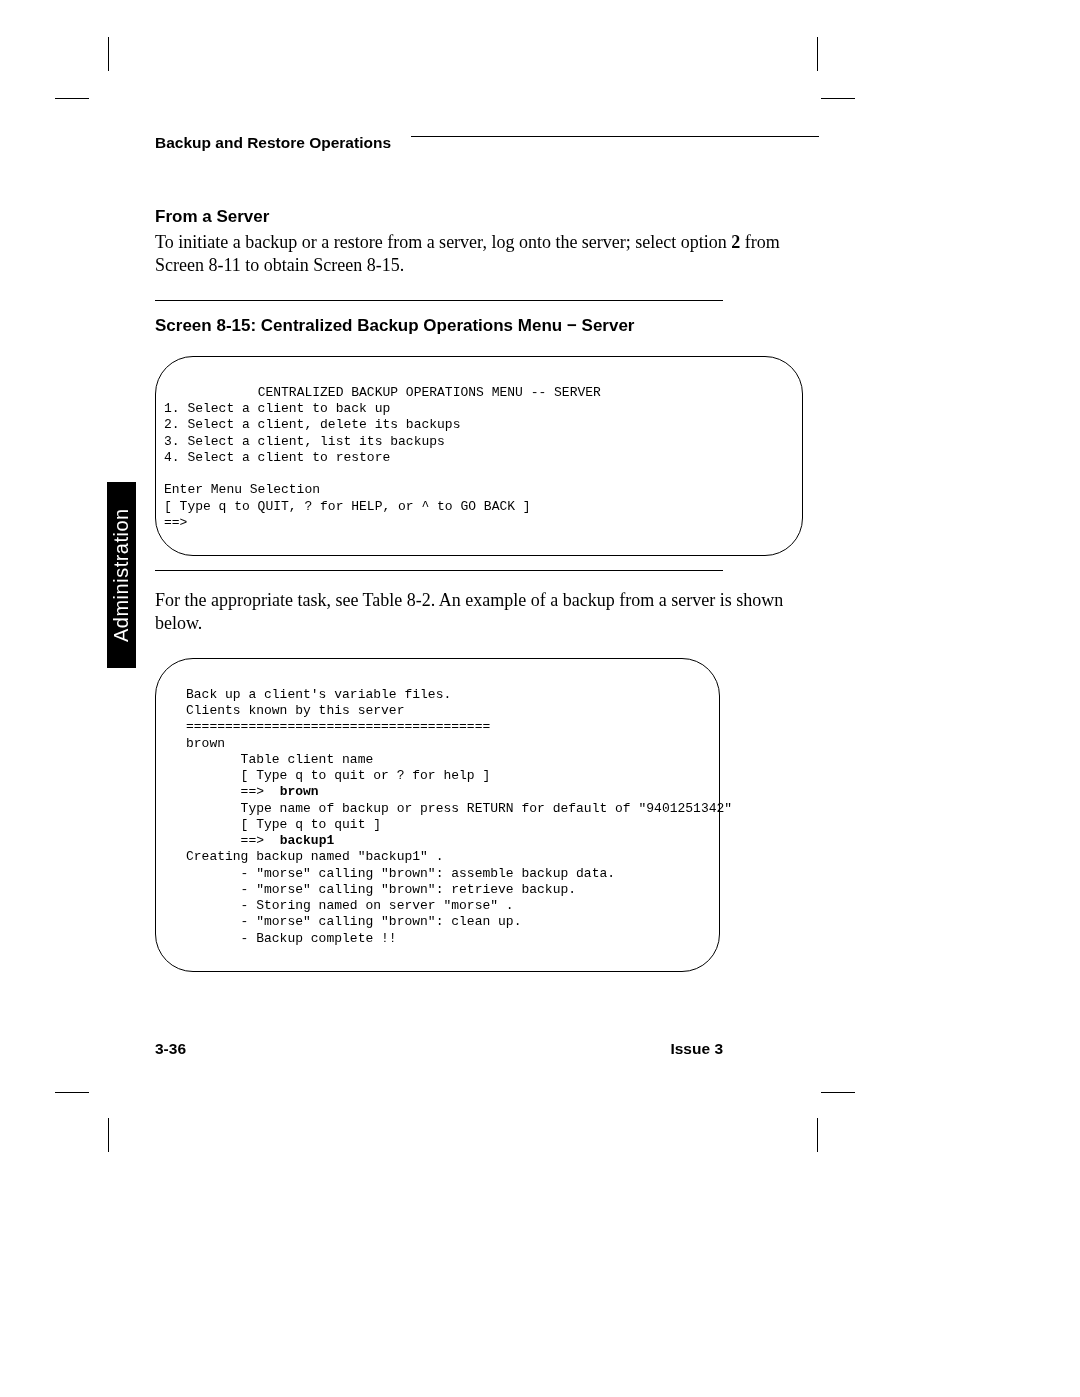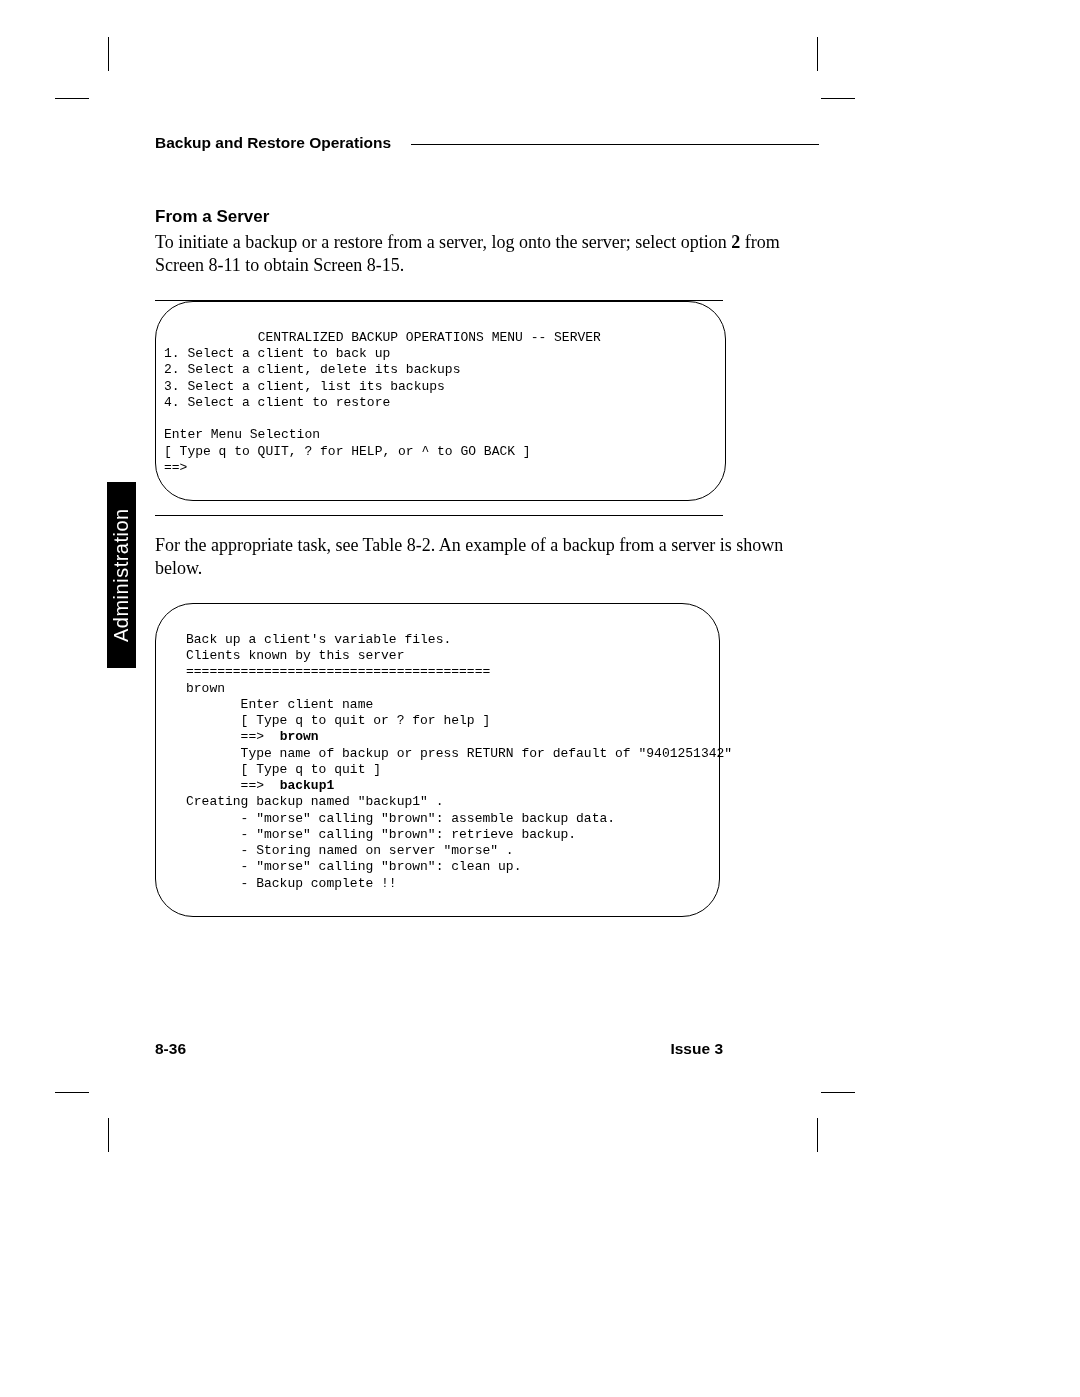--- a/index.html
+++ b/index.html
@@ -34,21 +34,20 @@
     position: absolute;
     top: 134px;
     left: 155px;
     width: 664px;
   }
   .running-head {
     font-family: Helvetica, Arial, sans-serif;
     font-weight: bold;
     font-size: 15.5px;
     display: flex;
-    align-items: center;
     gap: 20px;
     margin-bottom: 55px;
   }
   .running-head .rule {
     flex: 1;
     height: 1px;
     background: #000;
     margin-top: 2px;
   }
   .h2 {
@@ -78,21 +77,21 @@
   .screenbox {
     border: 1.5px solid #000;
     border-radius: 38px;
     padding: 28px 24px 24px 30px;
     font-family: "Courier New", Courier, monospace;
     font-size: 13px;
     line-height: 1.25;
     white-space: pre;
     box-sizing: border-box;
   }
-  .screenbox.one { width: 571px; padding-left: 8px; }
+  .screenbox.one { width: 648px; padding-left: 8px; }
   .screenbox.two { width: 565px; }
   .screen-inner { font-family: "Courier New", monospace; }
   .screen-inner .bold { font-weight: bold; font-family: "Courier New", monospace; }
   .side-tab {
     position: absolute;
     top: 482px;
     left: 107px;
     width: 29px;
     height: 186px;
     background: #000;
@@ -142,20 +141,21 @@
       <span class="rule"></span>
     </div>
 
     <div class="h2">From a Server</div>
     <div class="body">
       <span>To initiate a backup or a restore from a server, log onto the server; select option </span><span class="bold">2</span><span> from Screen 8-11 to obtain Screen 8-15.</span>
     </div>
 
     <div style="height:22px"></div>
     <div class="thin-rule"></div>
+    <div class="caption">Screen 8-15:  Centralized Backup Operations Menu − Server</div>
 
     <div class="screenbox one"><div class="screen-inner">            <span>CENTRALIZED BACKUP OPERATIONS MENU -- SERVER</span>
 <span>1. Select a client to back up</span>
 <span>2. Select a client, delete its backups</span>
 <span>3. Select a client, list its backups</span>
 <span>4. Select a client to restore</span>
 
 <span>Enter Menu Selection</span>
 <span>[ Type q to QUIT, ? for HELP, or ^ to GO BACK ]</span>
 <span>==&gt;</span></div></div>
@@ -165,36 +165,36 @@
     <div style="height:18px"></div>
 
     <div class="body">For the appropriate task, see Table 8-2.  An example of a backup from a server is shown below.</div>
 
     <div style="height:22px"></div>
 
     <div class="screenbox two"><div class="screen-inner"><span>Back up a client's variable files.</span>
 <span>Clients known by this server</span>
 <span>=======================================</span>
 <span>brown</span>
-<span>       Enter client name</span>
+<span>       Table client name</span>
 <span>       [ Type q to quit or ? for help ]</span>
 <span>       ==&gt;  </span><span class="bold">brown</span>
 <span>       Type name of backup or press RETURN for default of "9401251342"</span>
 <span>       [ Type q to quit ]</span>
 <span>       ==&gt;  </span><span class="bold">backup1</span>
 <span>Creating backup named "backup1" .</span>
 <span>       - "morse" calling "brown": assemble backup data.</span>
 <span>       - "morse" calling "brown": retrieve backup.</span>
 <span>       - Storing named on server "morse" .</span>
 <span>       - "morse" calling "brown": clean up.</span>
 <span>       - Backup complete !!</span></div></div>
 
     <div style="height:20px"></div>
 
 
   </div>
 
   <div class="footer">
-    <span>8-36</span>
+    <span>3-36</span>
     <span>Issue 3</span>
   </div>
 
 </div>
 
 </body></html>

